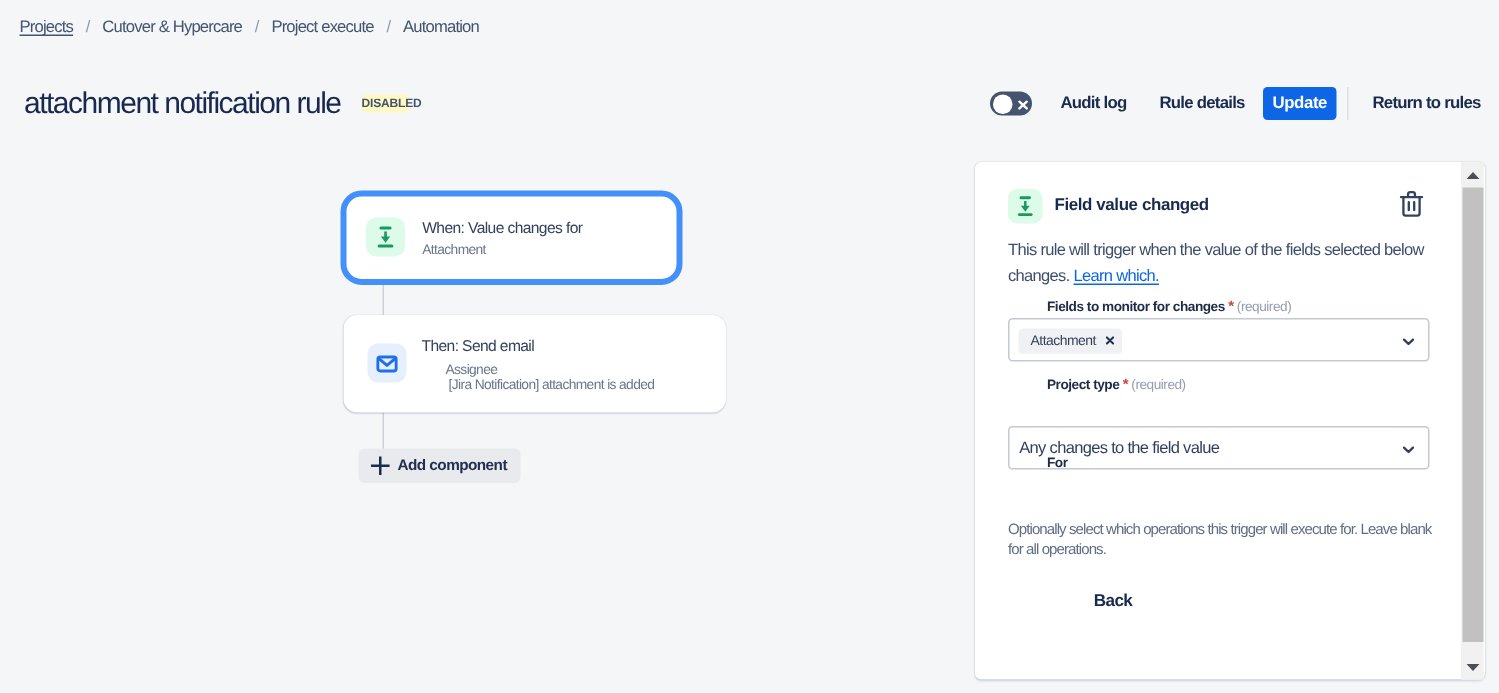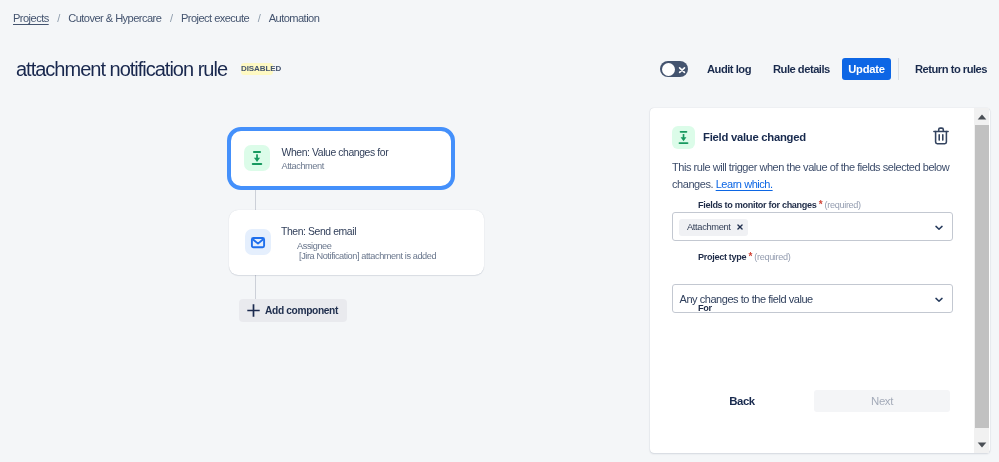--- a/index.html
+++ b/index.html
@@ -273,23 +273,23 @@
 
   <div class="field-label" style="top:143px;"><span>Project type</span> <span class="star">*</span> <span class="req">(required)</span></div>
   <div class="field-box" style="top:155px; height:29px;margin-top:21px;">
     <div class="field-value" style="top:8px;">Any changes to the field value</div>
     <svg class="chev" style="right:9.5px; top:11.5px;" width="8" height="6" viewBox="0 0 8 6">
       <path d="M1 1.4 L4 4.3 L7 1.4" fill="none" stroke="#2a3e5f" stroke-width="1.5" stroke-linecap="round" stroke-linejoin="round"></path>
     </svg>
   </div>
 
   <div class="field-label" style="top:195px;"><span>For</span></div>
+  <div class="helper" style="top:240px;">Optionally select which operations this trigger will execute for. Leave blank for all operations.</div>
 
   <div class="pbtn subtle" style="left:72px; top:282px; width:40px; height:22px; line-height:22px;">Back</div>
-  <div class="pbtn disabled" style="left:164px; top:282px; width:136px; height:22px; line-height:22px;">Next</div>
 
 </div>
 
 <div class="sbar">
   <div class="sbtn" style="top:0">
     <svg width="10" height="6" viewBox="0 0 10 6">
         <path d="M5 0.6 L9.3 5.4 L0.7 5.4 Z" fill="#4a4f55"></path>
       </svg>
   </div>
   <div class="sthumb" style="top:16.5px; height:303.5px;"></div>

